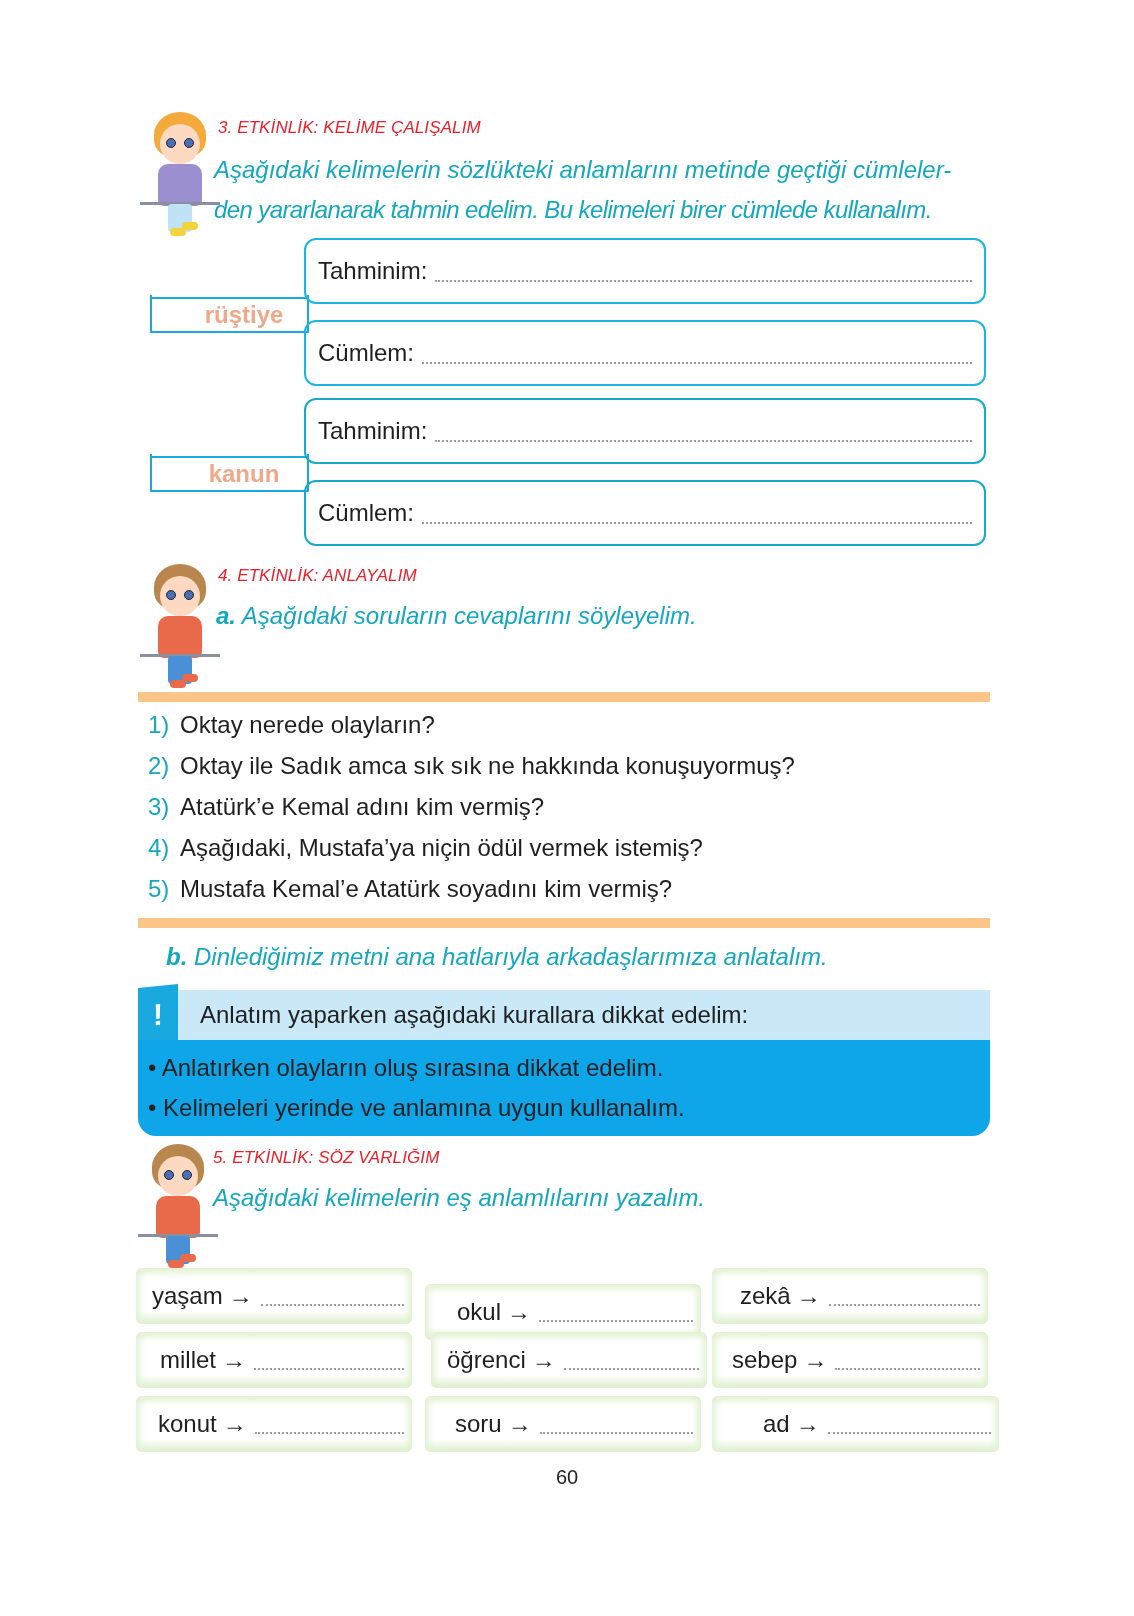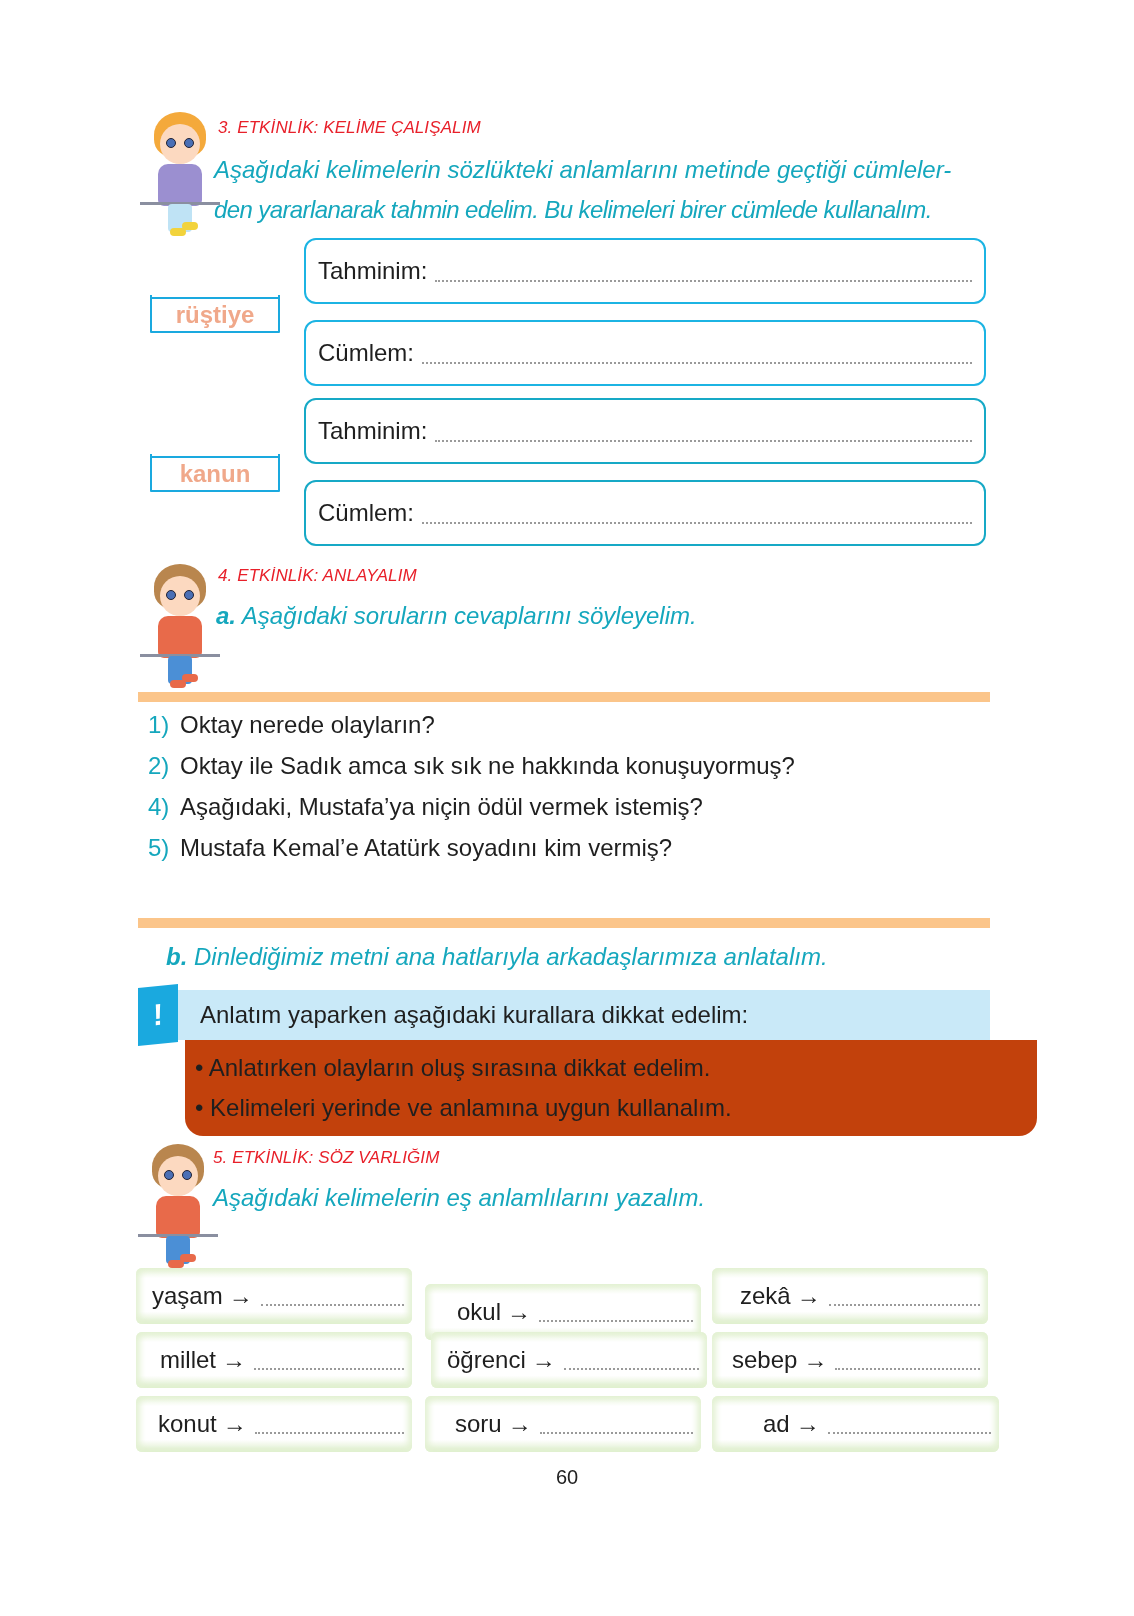--- a/index.html
+++ b/index.html
@@ -28,21 +28,21 @@
   .kid .body { position:absolute; left:18px; top:54px; width:44px; height:42px; border-radius:10px 10px 6px 6px; }
   .kid .legs { position:absolute; left:28px; top:94px; width:24px; height:28px; border-radius:4px; }
   .kid .shoe { position:absolute; top:118px; width:16px; height:8px; border-radius:6px; }
   .kid .bench { position:absolute; left:0; top:92px; width:80px; height:3px; background:#8a8fa0; }
 
   
   .word-tag {
     position: absolute; width: 126px; height: 32px;
     border: 2px solid #1aa9df; border-radius: 1px;
     display: flex; align-items: center; justify-content: center;
-    color: #f0a88a; font-weight: bold; font-size: 24px;
+    color: #f0a88a; font-weight: bold; font-size: 24px; padding-left: 29px;
   }
   .word-tag::before, .word-tag::after {
     content: ""; position: absolute; top: -4px; width: 2px; height: 8px; background:#1aa9df;
   }
   .word-tag::before { left: -2px; }
   .word-tag::after { right: -2px; }
 
   
   .ans-box {
     position: absolute; left: 304px; width: 682px; height: 66px;
@@ -64,21 +64,21 @@
   .q-list li { height: 41px; line-height: 41px; font-size: 24px; color: #1f1f1f; white-space: nowrap; }
   .q-list .num { color: #15a7bd; display: inline-block; width: 32px; }
 
   
   .note-head {
     position: absolute; left: 176px; top: 990px; width: 814px; height: 50px;
     background: #c9e9f8; font-size: 24px; line-height: 50px; padding-left: 24px; box-sizing: border-box;
   }
   .note-body {
     position: absolute; left: 138px; top: 1040px; width: 852px; height: 96px;
-    background: #c2410c; border-radius: 0 0 18px 18px; box-sizing: border-box; padding: 8px 0 0 10px; margin-left: 47px;
+    background: #0ea5e9; border-radius: 0 0 18px 18px; box-sizing: border-box; padding: 8px 0 0 10px;
   }
   .note-body div { font-size: 24px; line-height: 40px; }
   .excl {
     position: absolute; left: 138px; top: 986px; width: 40px; height: 58px;
     background: #1aa9df; transform: skewY(-6deg);
     color: #fff; font-weight: bold; font-size: 30px; text-align: center; line-height: 58px;
   }
 
   
   .syn-grid { position: absolute; left: 136px; top: 1268px; width: 854px; }
@@ -150,20 +150,21 @@
 <div class="act-instr" style="left:216px; top:596px;">
   <b>a.</b>
   <span>Aşağıdaki soruların cevaplarını söyleyelim.</span>
 </div>
 
 <div class="orange-rule" style="top:692px;"></div>
 
 <ul class="q-list">
   <li><span class="num">1)</span><span>Oktay nerede olayların?</span></li>
   <li><span class="num">2)</span><span>Oktay ile Sadık amca sık sık ne hakkında konuşuyormuş?</span></li>
+  <li><span class="num">3)</span><span>Atatürk’e Kemal adını kim vermiş?</span></li>
   <li><span class="num">4)</span><span>Aşağıdaki, Mustafa’ya niçin ödül vermek istemiş?</span></li>
   <li><span class="num">5)</span><span>Mustafa Kemal’e Atatürk soyadını kim vermiş?</span></li>
 </ul>
 
 <div class="orange-rule" style="top:918px;"></div>
 
 <div class="act-instr" style="left:166px; top:937px;">
   <b>b.</b>
   <span>Dinlediğimiz metni ana hatlarıyla arkadaşlarımıza anlatalım.</span>
 </div>

